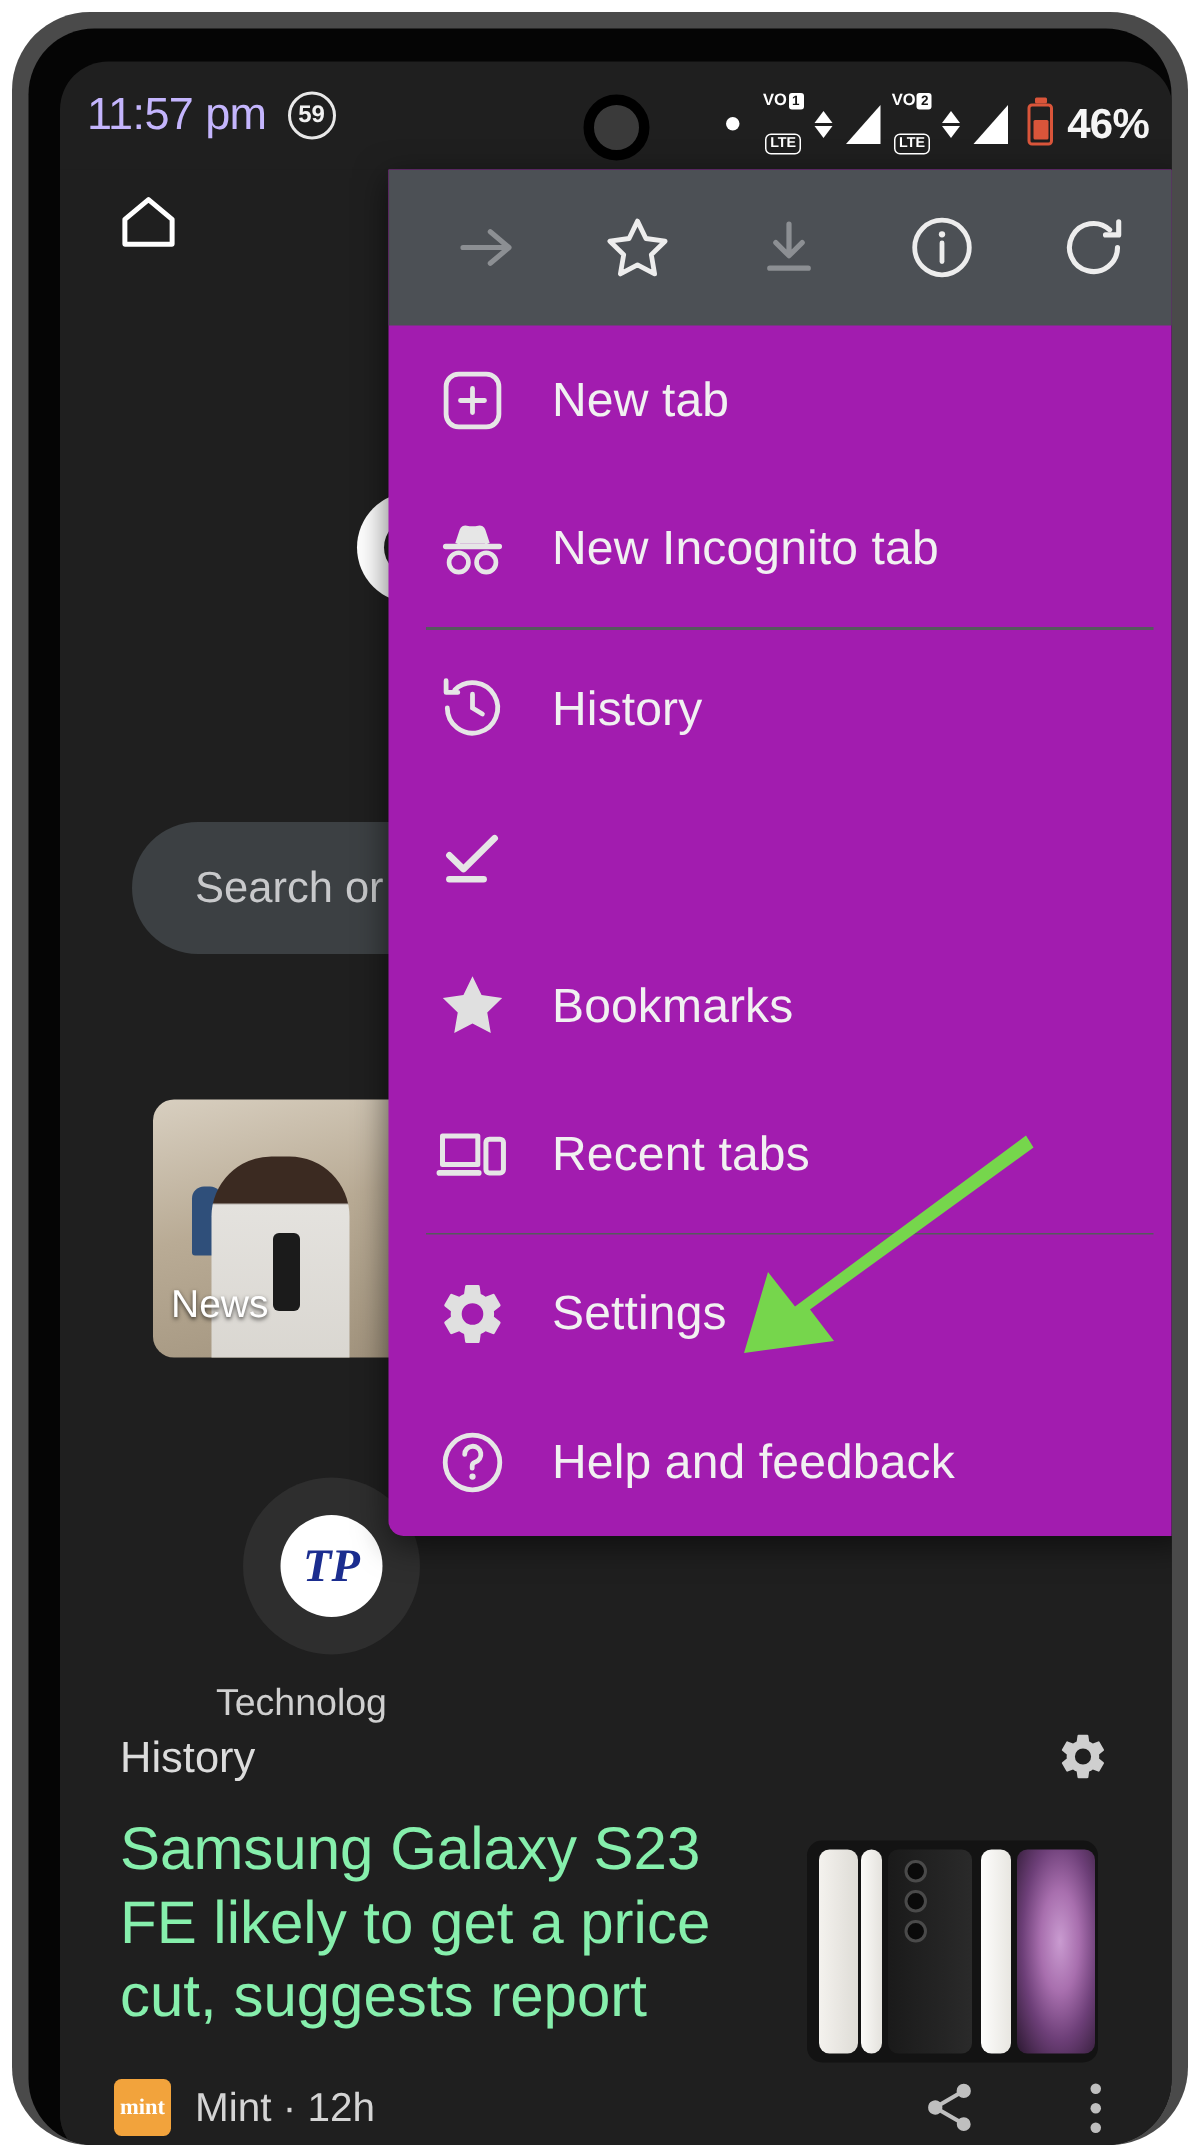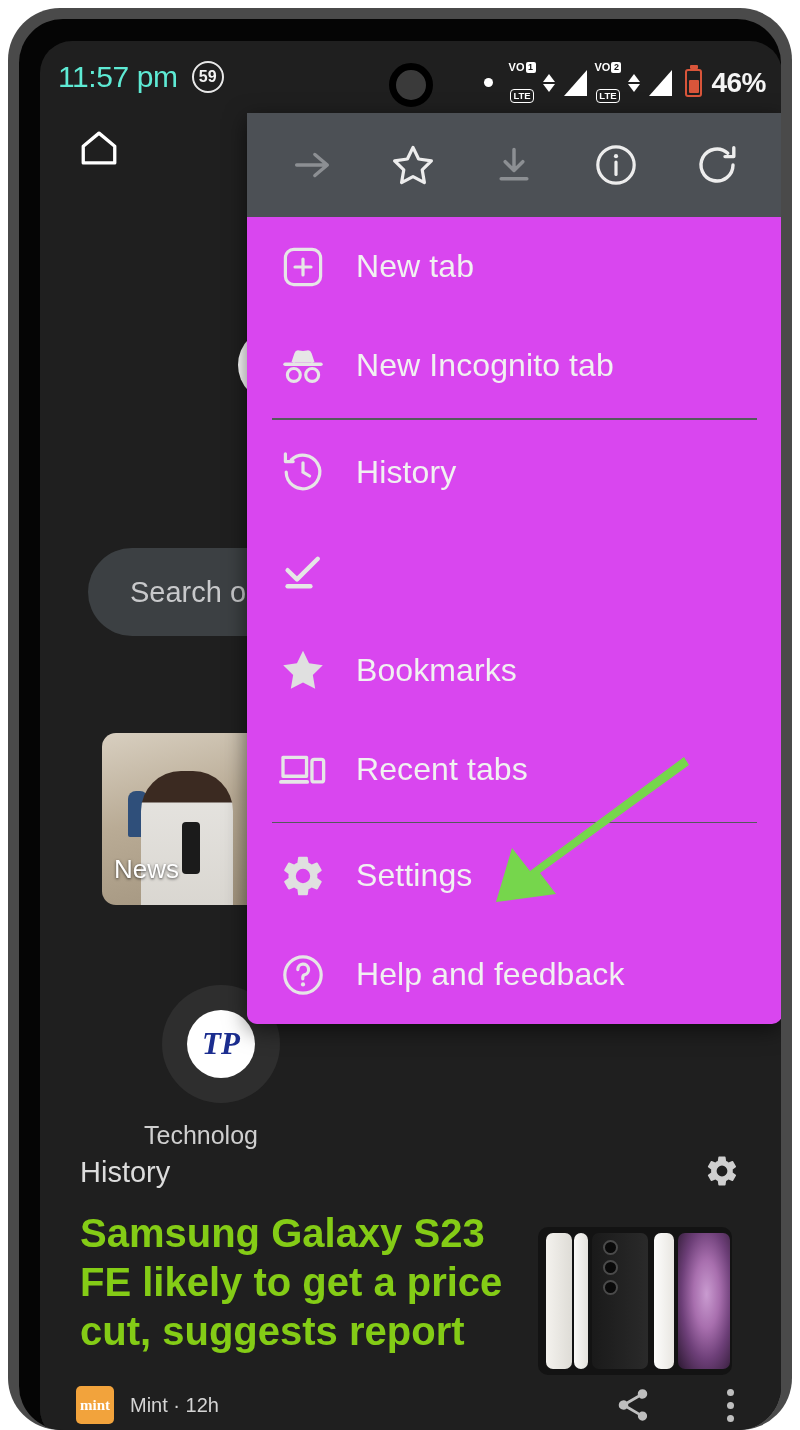--- a/index.html
+++ b/index.html
@@ -54,21 +54,21 @@
     display: flex; align-items: center;
     color: #ffffff;
     z-index: 30;
   }
   #status-left {
     display: flex; align-items: center; gap: 14px;
     margin-left: 18px;
   }
   #status-clock {
     font-size: 30px; font-weight: 500; letter-spacing: -0.4px;
-    color: #5eead4;
+    color: #c4b5fd;
   }
   #alarm-badge {
     width: 32px; height: 32px; border-radius: 50%;
     border: 2.6px solid #e8e8e8;
     display: flex; align-items: center; justify-content: center;
     font-size: 16px; font-weight: 700; color: #f2f2f2;
   }
   #notch {
     position: absolute;
     left: 50%; transform: translateX(-50%);
@@ -239,21 +239,21 @@
     width: 36px; height: 36px;
   }
   #article {
     position: absolute; left: 0; top: 1096px;
     width: 742px;
   }
   #article-headline {
     position: absolute; left: 40px; top: 0;
     width: 430px;
     font-size: 40px; line-height: 49px;
-    color: #84cc16; font-weight: 700;
+    color: #86efac; font-weight: 400;
   }
   #article-thumb {
     position: absolute; left: 498px; top: 18px;
     width: 194px; height: 148px;
     border-radius: 10px; overflow: hidden;
     background: #131313;
     display: flex; align-items: center;
   }
   .phone-shot {
     height: 136px; border-radius: 7px;
@@ -285,35 +285,35 @@
   }
   #mint-logo {
     margin-left: 36px;
     width: 38px; height: 38px; border-radius: 5px;
     background: #f2a33c;
     display: flex; align-items: center; justify-content: center;
     font-size: 15px; font-weight: 800; color: #ffffff;
     font-family: "Liberation Serif", serif;
   }
   #article-source {
-    margin-left: 16px; font-size: 20px; color: #d4d4d4;
+    margin-left: 16px; font-size: 27px; color: #d4d4d4;
   }
   #share-icon { position: absolute; right: 130px; width: 38px; height: 38px; }
   #more-icon {
     position: absolute; right: 48px;
     display: flex; flex-direction: column; gap: 6px; align-items: center;
   }
   #more-icon i { width: 7px; height: 7px; border-radius: 50%; background: #bfbfbf; display: block; }
 
   
   #chrome-menu {
     position: absolute;
-    left: 207px; top: 72px;
+    left: 219px; top: 72px;
     width: 535px;
-    background: #d946ef;
+    background: #a21caf;
     border-radius: 0 0 10px 10px;
     z-index: 20;
     box-shadow: 0 6px 22px rgba(0,0,0,.55);
     overflow: hidden;
   }
   #menu-toolbar {
     height: 104px;
     background: #4c5055;
     display: flex; align-items: center;
     justify-content: space-around;

